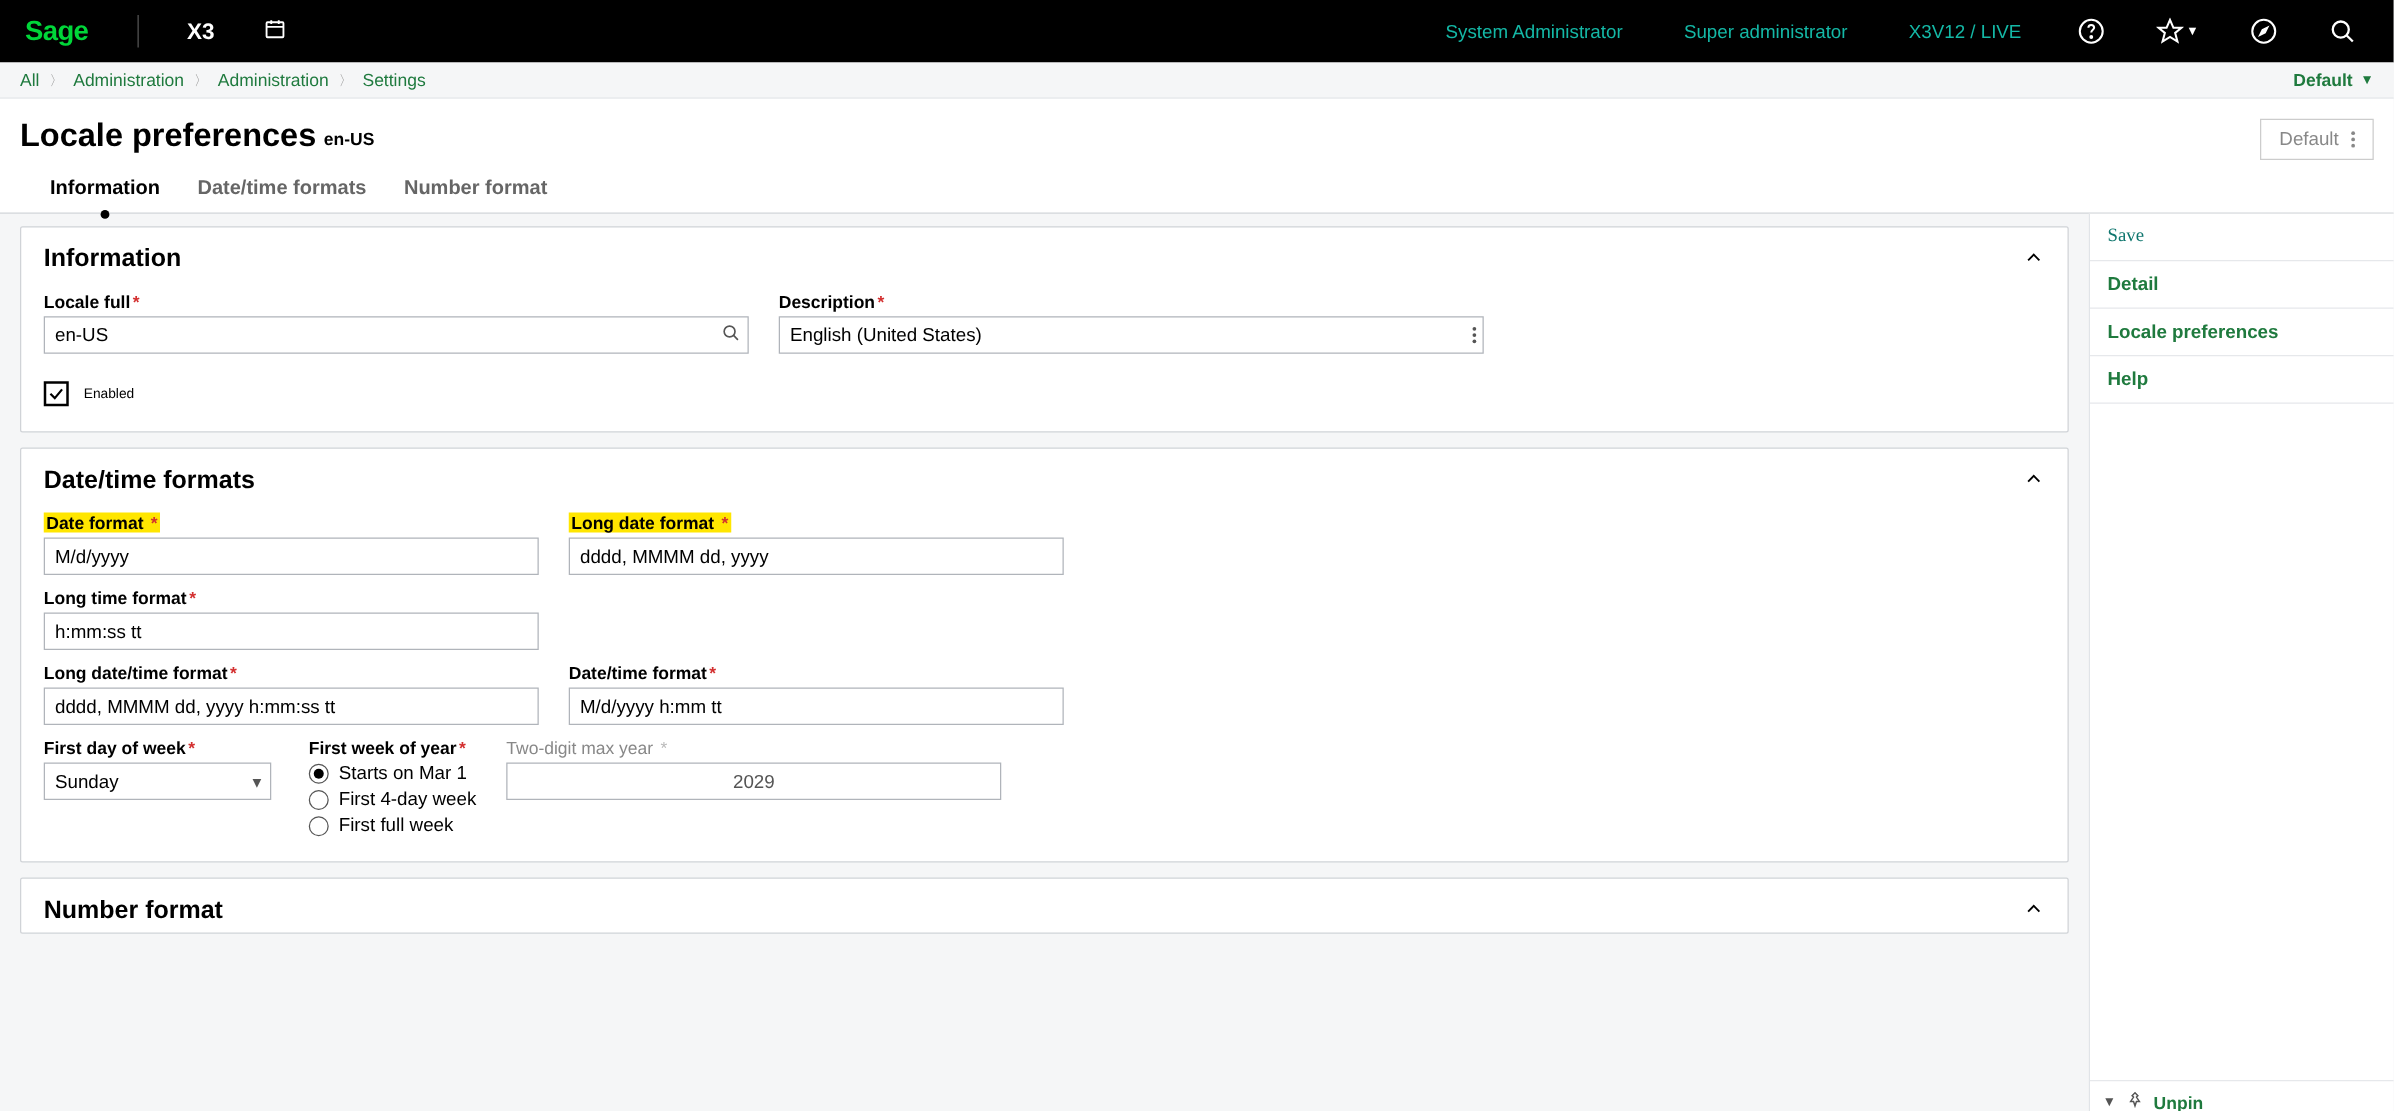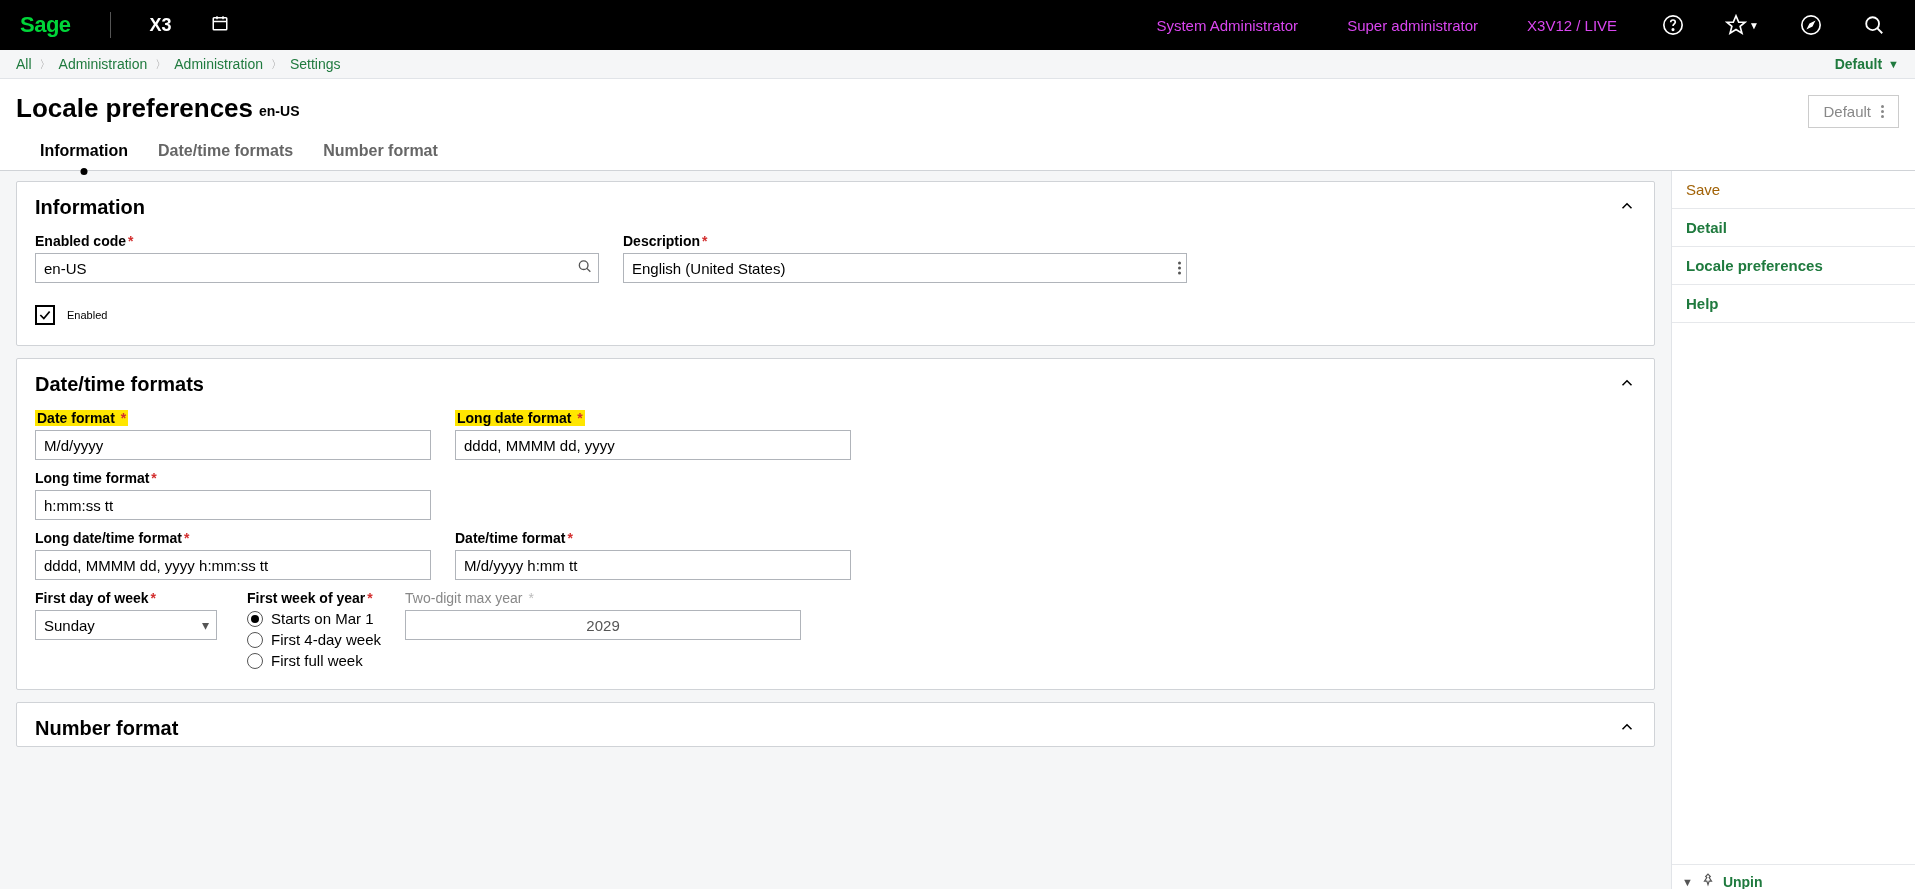--- a/index.html
+++ b/index.html
@@ -5,21 +5,21 @@
 * { margin: 0; padding: 0; box-sizing: border-box; font-family: -apple-system, BlinkMacSystemFont, "Segoe UI", Arial, sans-serif; }
 body { background: #f5f6f7; color: #000; font-size: 14px; overflow: hidden; }
 
 
 .topbar { background: #000; height: 50px; display: flex; align-items: center; padding: 0 20px; color: #fff; gap: 21px; }
 .logo { color: #00d639; font-weight: bold; font-size: 22px; letter-spacing: -0.5px; }
 .logo-divider { width: 1px; height: 26px; background: #555; margin: 0 18px; }
 .product-name { color: #fff; font-size: 18px; font-weight: bold; margin-right: 18px; }
 .calendar-glyph { color: #fff; font-size: 18px; }
 .topbar-spacer { flex: 1; }
-.topbar-text { color: #d946ef; font-size: 15px; margin: 0 14px; }
+.topbar-text { color: #14b8a6; font-size: 15px; margin: 0 14px; }
 .topbar-icon { color: #fff; margin: 0 10px; cursor: pointer; display: inline-flex; align-items: center; }
 .topbar-icon svg { width: 22px; height: 22px; }
 .fav-caret { font-size: 10px; margin-left: 2px; color: #fff; }
 
 
 .crumb-row { display: flex; align-items: center; padding: 6px 16px; background: #f5f6f7; border-bottom: 1px solid #e1e4e8; font-size: 14px; }
 .crumb-link { color: #1f7a3e; cursor: pointer; }
 .crumb-sep { color: #999; margin: 0 8px; font-size: 11px; }
 .crumb-spacer { flex: 1; }
 .default-link { color: #1f7a3e; font-weight: bold; cursor: pointer; }
@@ -81,21 +81,21 @@
 .select-wrap { position: relative; display:inline-block; }
 .select-wrap .sel-caret { position:absolute; right:8px; top:50%; transform:translateY(-50%); pointer-events:none; color:#555;}
 
 .radio-group { display: flex; flex-direction: column; gap: 4px; margin-top: 4px;}
 .radio-opt { display: flex; align-items: center; gap: 8px; font-size: 15px; cursor: pointer; }
 .radio-circle { width: 16px; height: 16px; border: 1.5px solid #555; border-radius: 50%; display:inline-flex; align-items:center; justify-content:center; }
 .radio-circle.sel::after { content:''; width:8px; height:8px; background:#000; border-radius:50%; }
 
 
 .rp-item { padding: 10px 14px; border-bottom: 1px solid #e6e8eb; font-size: 15px; cursor: pointer; }
-.rp-item.plain { color: #a16207; }
+.rp-item.plain { color: #0f766e; font-family: Liberation Serif, serif; }
 .rp-item.link { color: #1f7a3e; font-weight: 600; }
 .rp-spacer { flex: 1; }
 .rp-footer { display:flex; align-items:center; gap:8px; padding: 8px 10px; border-top: 1px solid #e6e8eb; }
 .rp-footer .pin-caret { color:#555; cursor:pointer; font-size:11px;}
 .rp-footer .pin-icon { color:#555; }
 .rp-footer .pin-label { color:#1f7a3e; font-weight:600; cursor:pointer; }
 
 
 .content-area::-webkit-scrollbar { width: 14px; }
 .content-area::-webkit-scrollbar-thumb { background:#b6b9bd; }
@@ -189,21 +189,21 @@
       <div class="card-head">
         <span class="card-title">Information</span>
         <span class="card-collapse">
           <svg viewBox="0 0 24 24" fill="none" stroke="#000" stroke-width="2">
               <polyline points="6,15 12,9 18,15"></polyline>
             </svg>
         </span>
       </div>
       <div class="field-row">
         <div class="field-col">
-          <span class="field-label"><span>Enabled code</span><span class="req">*</span></span>
+          <span class="field-label"><span>Locale full</span><span class="req">*</span></span>
           <div class="input-with-icon">
             <input class="input wide1" value="en-US" style="">
             <span class="input-icon">
               <svg viewBox="0 0 24 24" fill="none" stroke="#555" stroke-width="2">
                   <circle cx="10" cy="10" r="6.5"></circle>
                   <line x1="20" y1="20" x2="14.8" y2="14.8"></line>
                 </svg>
             </span>
           </div>
         </div>

